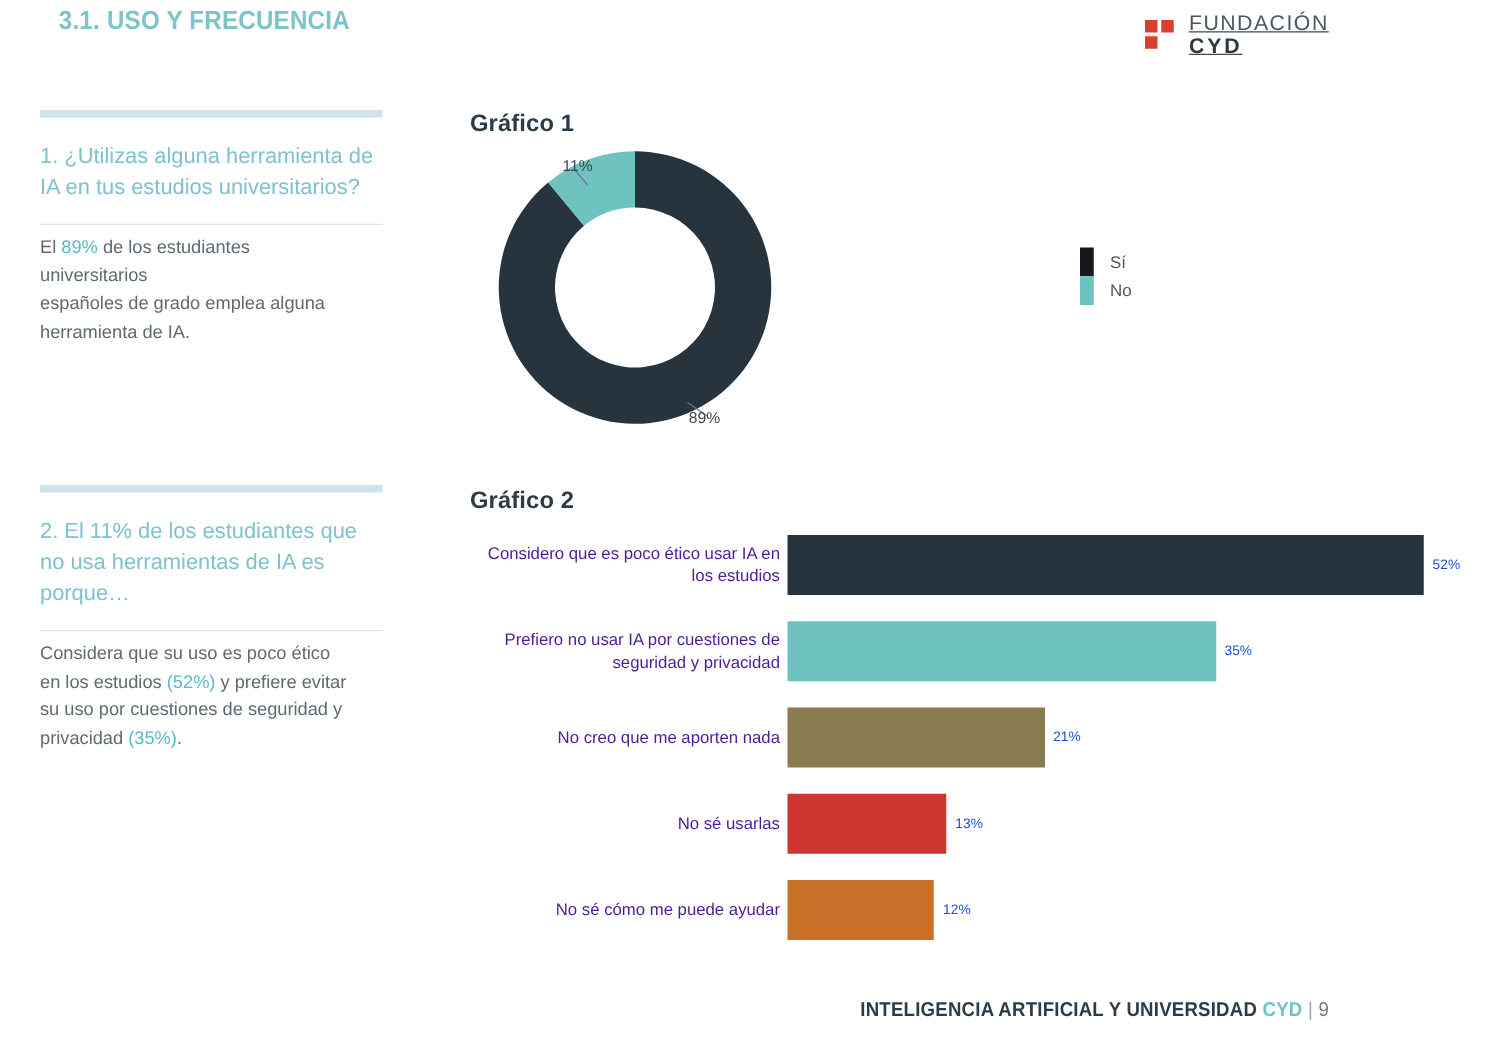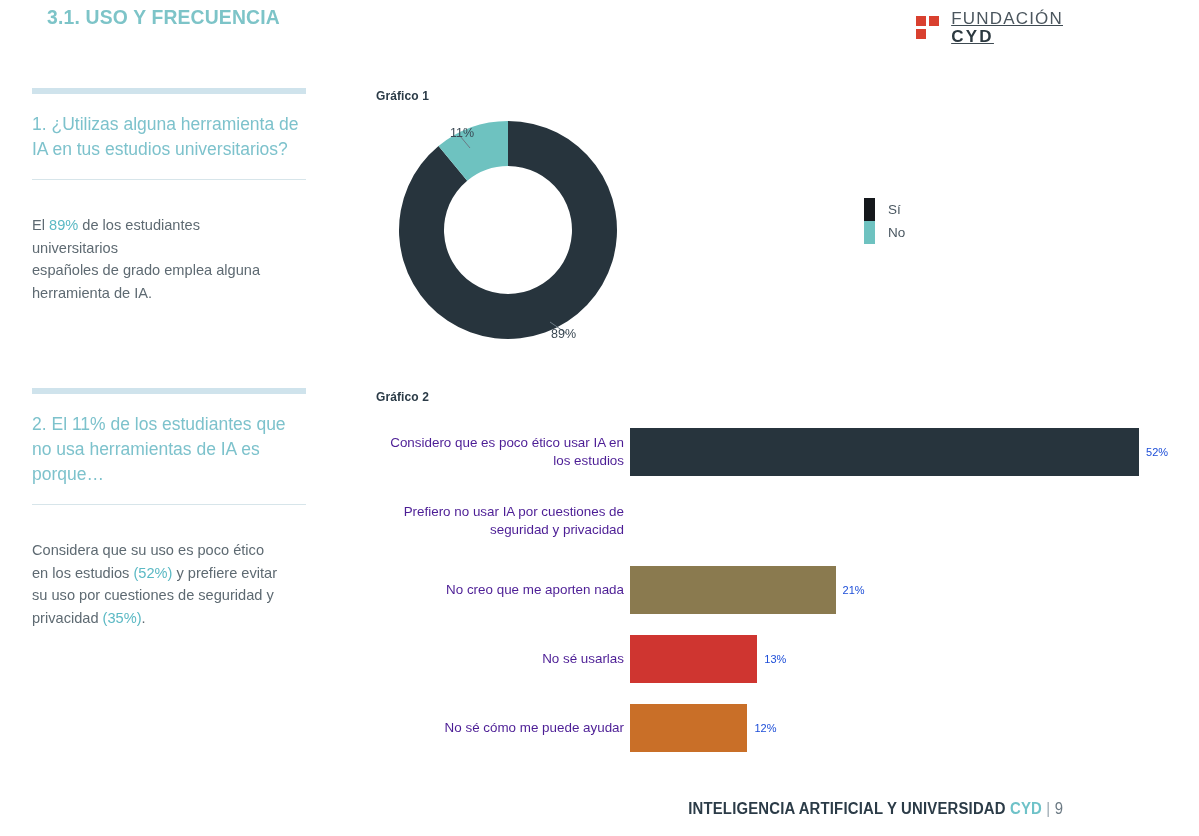--- a/index.html
+++ b/index.html
@@ -36,30 +36,30 @@
   .block1 { top: 88px; }
   .block2 { top: 388px; }
   .accent-bar { width: 274px; height: 6px; background: #cfe3ec; }
   .q-text {
     margin-top: 18px;
     font-size: 17.5px; line-height: 25px;
     color: #7dc2cc; font-weight: 400;
   }
   .divider { margin-top: 17px; width: 274px; height: 1px; background: #d7e5ea; }
   .body-text {
-    margin-top: 34px;
+    margin-top: 7px;
     font-size: 14.6px; line-height: 22.5px;
     color: #5e6a72;
   }
   .hl { color: #5bb9c4; }
 
   
   .chart-label {
     position: absolute;
-    font-size: 12px; font-weight: bold; color: #2b3b47;
+    font-size: 19px; font-weight: bold; color: #2b3b47;
     letter-spacing: 0.1px;
   }
   #g1-label { left: 376px; top: 89px; }
   #g2-label { left: 376px; top: 390px; }
 
   .donut-wrap { position: absolute; left: 398px; top: 120px; width: 220px; height: 220px; }
   .donut-svg { display: block; }
 
   .pct-label { position: absolute; font-size: 12.5px; color: #3a4853; }
   #pct-11 { left: 450px; top: 126px; }
@@ -173,20 +173,24 @@
   <div class="bars" id="bars">
       <div class="bar-row">
         <div class="bar-cat">Considero que es poco ético usar IA en los estudios</div>
         <div class="bar-track">
           <div class="bar-fill" style="width: 509.08px; background: rgb(39, 52, 61);"></div>
           <div class="bar-val">52%</div>
         </div>
       </div>
       <div class="bar-row">
         <div class="bar-cat">Prefiero no usar IA por cuestiones de seguridad y privacidad</div>
+        <div class="bar-track">
+          <div class="bar-fill" style="width: 342.65px; background: rgb(110, 194, 192);"></div>
+          <div class="bar-val">35%</div>
+        </div>
       </div>
       <div class="bar-row">
         <div class="bar-cat">No creo que me aporten nada</div>
         <div class="bar-track">
           <div class="bar-fill" style="width: 205.59px; background: rgb(138, 122, 79);"></div>
           <div class="bar-val">21%</div>
         </div>
       </div>
       <div class="bar-row">
         <div class="bar-cat">No sé usarlas</div>

